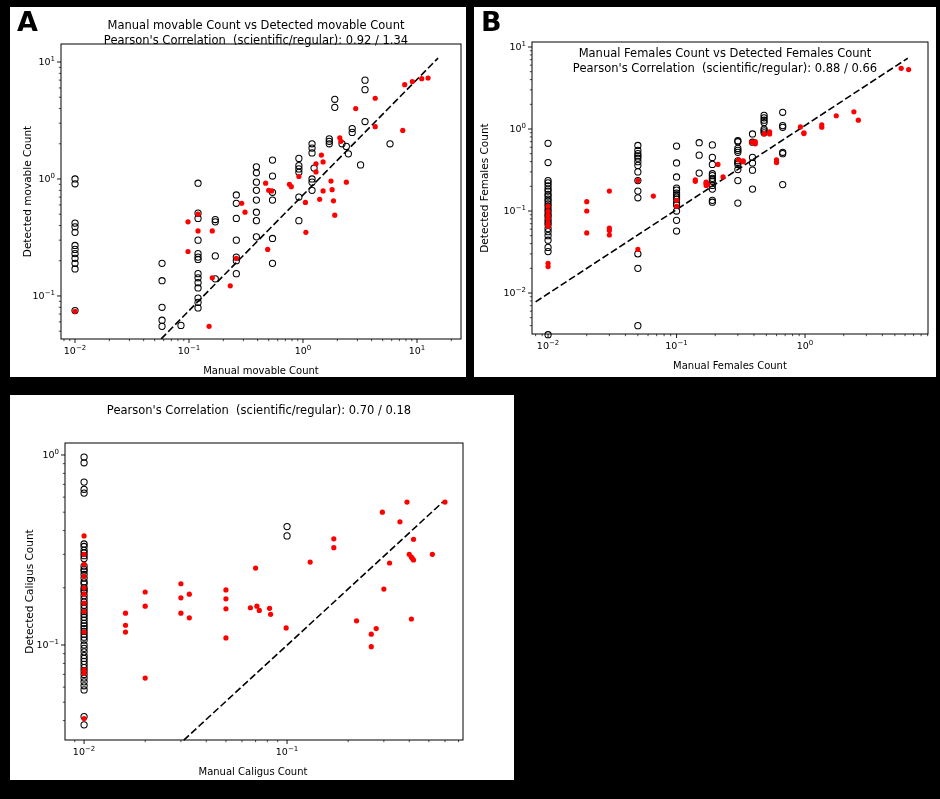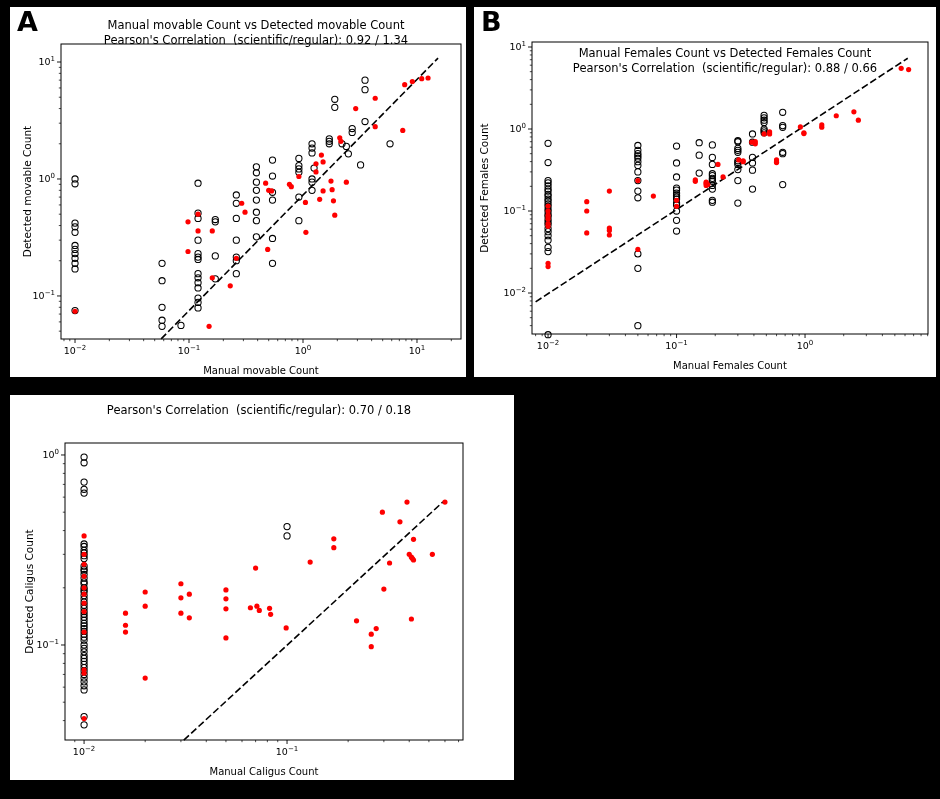--- a/index.html
+++ b/index.html
@@ -635,17 +635,17 @@
           <circle cx="399.228391916639" cy="159.32820687668604" r="2.6" fill="#fe0000"></circle>
           <circle cx="401.4048826998749" cy="162.12590826872045" r="2.6" fill="#fe0000"></circle>
           <circle cx="402.47330060755377" cy="163.561149441761" r="2.6" fill="#fe0000"></circle>
           <circle cx="403.5289227834596" cy="165.0217944282539" r="2.6" fill="#fe0000"></circle>
           <circle cx="401.4048826998749" cy="224.010871116153" r="2.6" fill="#fe0000"></circle>
           <circle cx="403.5289227834596" cy="144.28225033404715" r="2.6" fill="#fe0000"></circle>
           <circle cx="422.3540697433198" cy="159.32820687668604" r="2.6" fill="#fe0000"></circle>
           <circle cx="434.96746438179" cy="107.08676327423339" r="2.6" fill="#fe0000"></circle>
         </g>
       </svg>
-    <div class="x-axis-label" id="xlab-c" style="left: 55px; width: 398px; top: 371px; text-align: center;">Manual Caligus Count</div>
+    <div class="x-axis-label" id="xlab-c" style="left: 44px; width: 398px; top: 371px; text-align: center;">Manual Caligus Count</div>
     <div class="y-axis-label" id="ylab-c" style="left: 13px; top: 345px; width: 297px;">Detected Caligus Count</div>
   </div>
 
 </div>
 
 </body></html>

